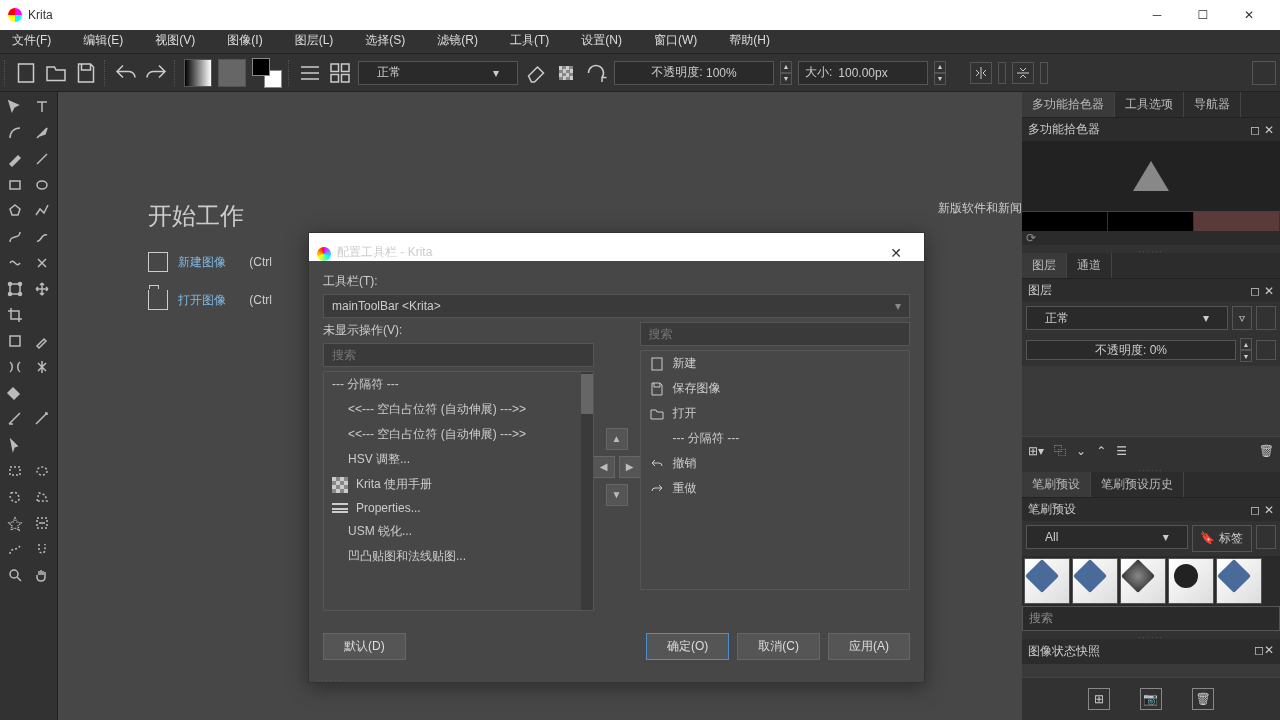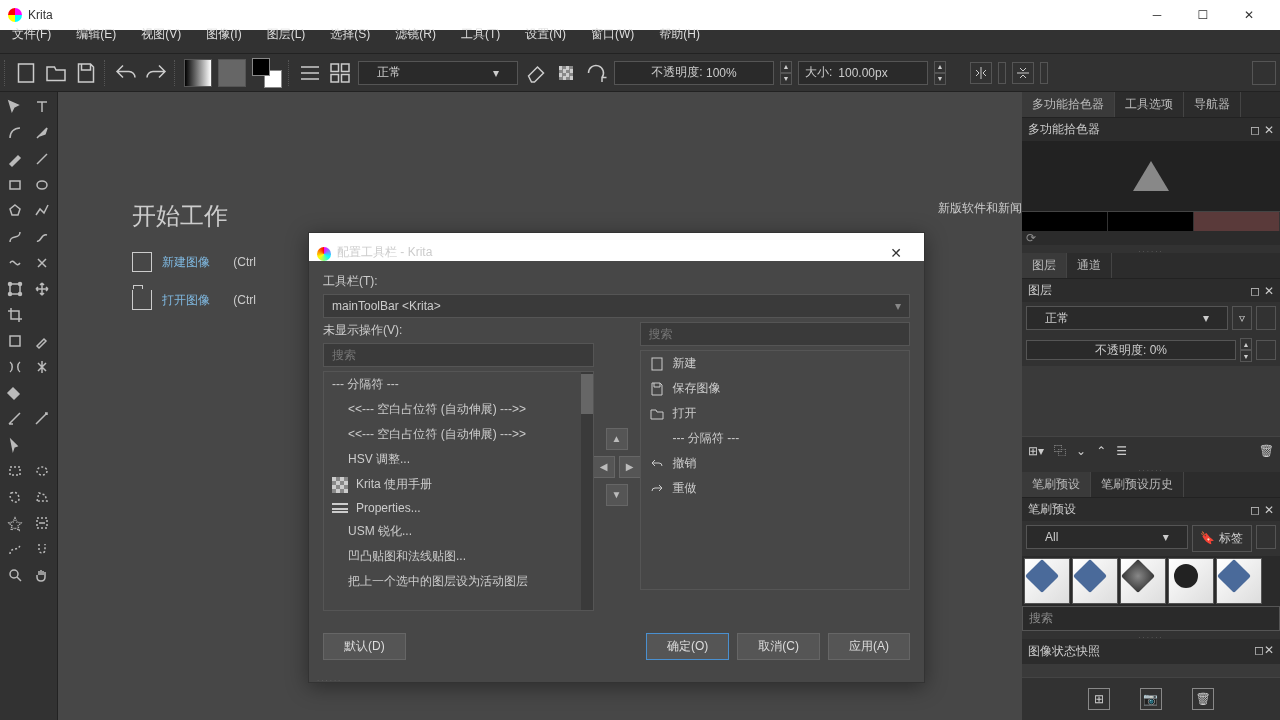--- a/index.html
+++ b/index.html
@@ -2,21 +2,21 @@
 <html><head>
 <meta charset="utf-8">
 <style>
 *{box-sizing:border-box;margin:0;padding:0;font-family:"Microsoft YaHei",sans-serif;font-size:12px;color:#ccc;user-select:none}
 body{background:#323232;overflow:hidden;width:1280px;height:720px}
 .titlebar{height:30px;background:#fff;display:flex;align-items:center;padding:0 8px;color:#000}
 .titlebar .logo{width:14px;height:14px;margin-right:6px;border-radius:50%;background:conic-gradient(#f0f 0 90deg,#0ff 90deg 180deg,#ff0 180deg 270deg,#f00 270deg 360deg)}
 .titlebar .title{color:#333}
 .titlebar .winbtns{margin-left:auto;display:flex;gap:0}
 .titlebar .winbtn{width:46px;height:30px;display:flex;align-items:center;justify-content:center;color:#333}
-.menubar{height:24px;background:#323232;display:flex;align-items:flex-end;padding:8px 4px;gap:9px;border-bottom:1px solid #222}
+.menubar{height:24px;background:#323232;display:flex;align-items:flex-start;padding:0 4px;gap:16px;border-bottom:1px solid #222}
 .menubar .mi{padding:2px 8px;color:#ddd}
 .toolbar{height:38px;background:#323232;display:flex;align-items:center;padding:0 4px;gap:6px;border-bottom:1px solid #222}
 .tb-btn{width:24px;height:24px;display:flex;align-items:center;justify-content:center;position:relative}
 .tb-sep{width:4px;height:26px;border-left:1px dotted #555}
 .swatch{width:28px;height:28px;border:1px solid #555}
 .swatch.grad{background:linear-gradient(90deg,#000,#fff)}
 .swatch.pat{background:#666}
 .colorswap{width:30px;height:30px;position:relative}
 .colorswap .fg{position:absolute;top:0;left:0;width:18px;height:18px;background:#000;border:1px solid #888}
 .colorswap .bg{position:absolute;bottom:0;right:0;width:18px;height:18px;background:#fff;border:1px solid #888}
@@ -26,21 +26,21 @@
 .size-box{width:130px;height:24px;background:#2a2a2a;border:1px solid #555;display:flex;align-items:center;padding:0 6px;gap:6px;color:#999}
 .spinner{width:12px;height:24px;display:flex;flex-direction:column}
 .spinner div{flex:1;border:1px solid #555;font-size:7px;display:flex;align-items:center;justify-content:center}
 .mirror-btn{width:22px;height:22px;border:1px solid #555;display:flex;align-items:center;justify-content:center}
 .workspace-btn{width:24px;height:24px;margin-left:auto;border:1px solid #555}
 .main{display:flex;height:628px}
 .toolbox{width:58px;background:#323232;border-right:1px solid #222;display:grid;grid-template-columns:1fr 1fr;gap:2px;padding:3px;align-content:start}
 .tool{width:24px;height:24px;display:flex;align-items:center;justify-content:center;color:#bbb}
 .tool svg{width:16px;height:16px;stroke:#bbb;fill:none;stroke-width:1.5}
 .canvas{flex:1;background:#474747;position:relative}
-.start{position:absolute;top:108px;left:74px}
+.start{position:absolute;top:108px;left:90px}
 .start h1{font-size:24px;color:#ccc;font-weight:normal;margin-bottom:20px}
 .start .row{display:flex;align-items:center;gap:10px;margin-bottom:18px;color:#7fb8e0}
 .start .row .ico{width:20px;height:20px;border:1.5px solid #ccc}
 .start .row span{color:#7fb8e0;}
 .news{position:absolute;top:108px;right:0;color:#ccc}
 .rpanel{width:258px;background:#323232;display:flex;flex-direction:column}
 .tabs{display:flex;background:#2c2c2c;border-bottom:1px solid #222}
 .tab{padding:4px 10px;color:#bbb;border-right:1px solid #444}
 .tab.active{background:#3a3a3a}
 .panel-title{padding:3px 6px;background:#2c2c2c;color:#999;display:flex;align-items:center}
@@ -458,23 +458,20 @@
                 <div class="dlg-item">
                   <div class="ii sliders"></div>
                   <span>Properties...</span>
                 </div>
                 <div class="dlg-item indent">
                   <span>USM 锐化...</span>
                 </div>
                 <div class="dlg-item indent">
                   <span>凹凸贴图和法线贴图...</span>
                 </div>
-                <div class="dlg-item indent">
-                  <span>把上一个选中的图层设为活动图层</span>
-                </div>
                 <div class="sb">
                   <div class="thumb"></div>
                 </div>
             </div>
           </div>
           <div class="dlg-mid">
             <div class="arrbtn">▲</div>
             <div class="row2">
               <div class="arrbtn">◀</div>
               <div class="arrbtn">▶</div>

